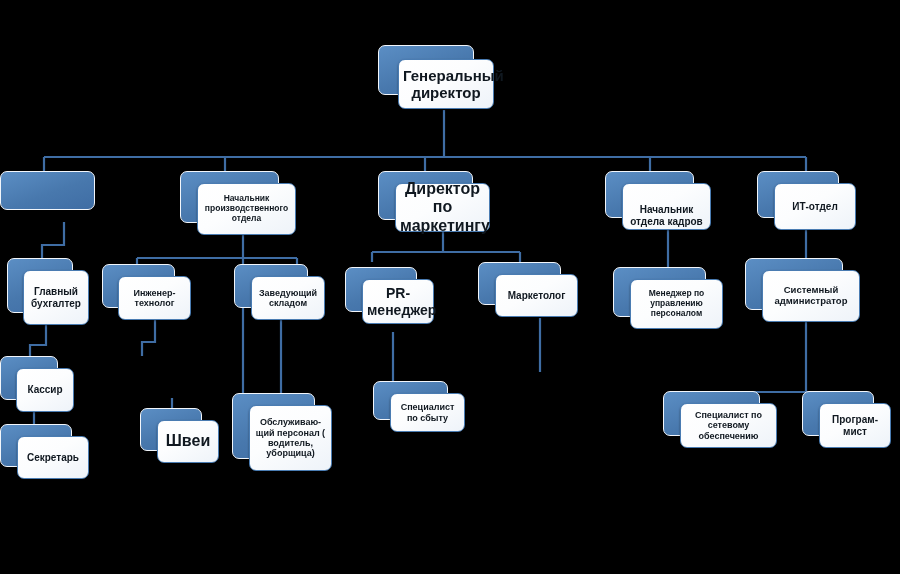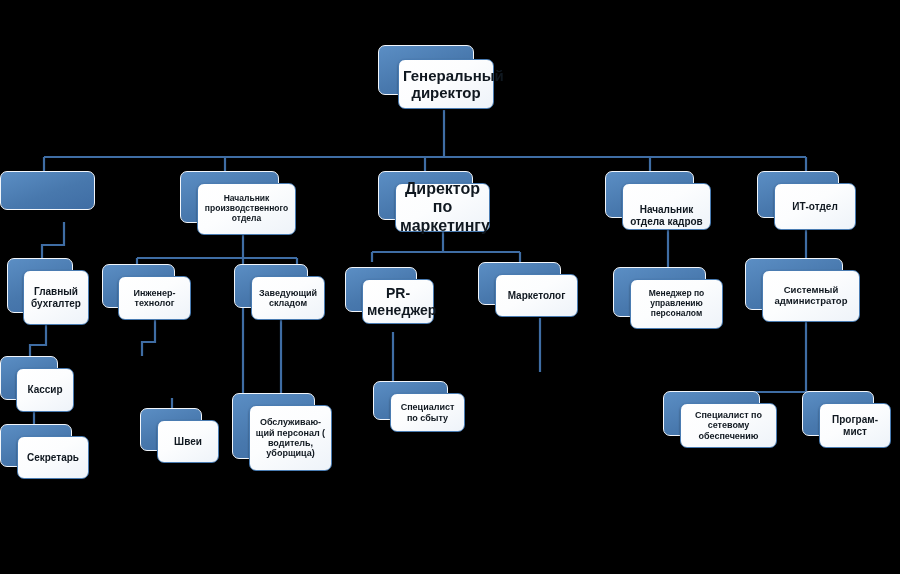--- a/index.html
+++ b/index.html
@@ -236,18 +236,18 @@
 
   <div class="node" style="left:0px; top:424px; width:90px; height:56px;">
     <div class="plate" style="width:72px; height:43px;"></div>
     <div class="card" style="left:17px; top:12px; width:72px; height:43px; font-size:10px;">
       <span>Секретарь</span>
     </div>
   </div>
 
   <div class="node" style="left:140px; top:408px; width:80px; height:56px;">
     <div class="plate" style="width:62px; height:43px;"></div>
-    <div class="card" style="left:17px; top:12px; width:62px; height:43px; font-size:10px;">
+    <div class="card" style="left:17px; top:12px; width:62px; height:43px; font-size:16px;">
       <span>Швеи</span>
     </div>
   </div>
 
 </div>
 
 </body></html>

